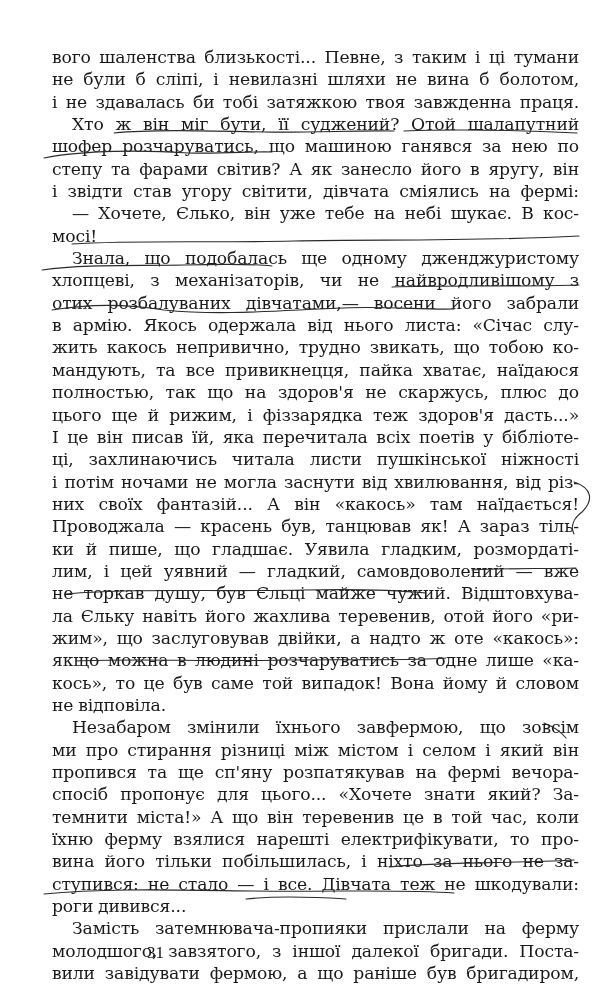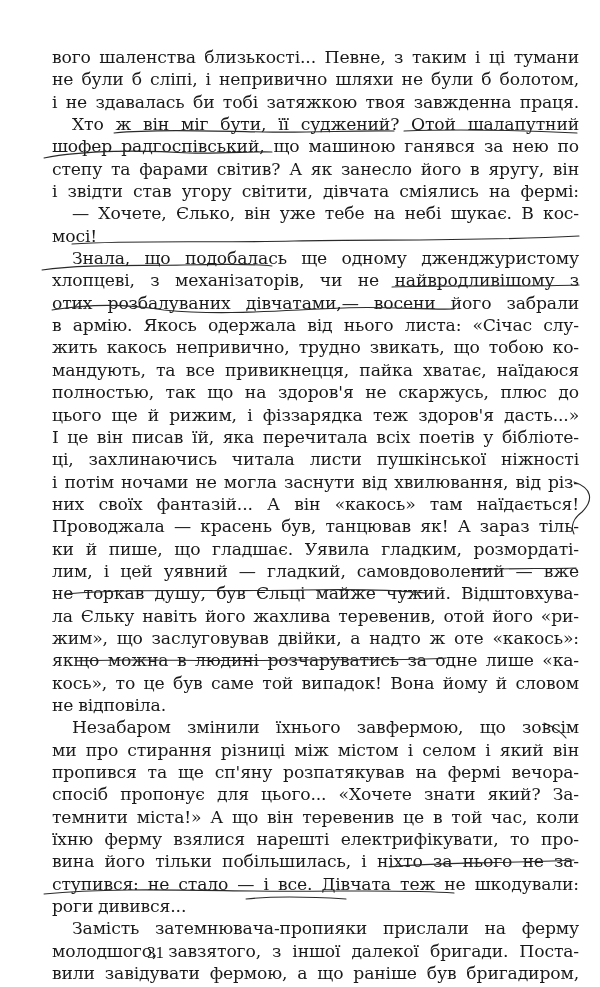--- a/index.html
+++ b/index.html
@@ -62,25 +62,25 @@
     }
   </style>
 </head>
 <body>
 
 <div class="page">
 
   <div class="text-block">
 
     <div class="line">вого шаленства близькості... Певне, з таким і ці тумани</div>
-    <div class="line">не були б сліпі, і непривично шляхи не були б болотом,</div>
+    <div class="line">не були б сліпі, і невилазні шляхи не вина б болотом,</div>
     <div class="line">і не здавалась би тобі затяжкою твоя завжденна праця.</div>
 
     <div class="line indent">Хто ж він міг бути, її суджений? Отой шалапутний</div>
-    <div class="line">шофер радгоспівський, що машиною ганявся за нею по</div>
+    <div class="line">шофер розчаруватись, що машиною ганявся за нею по</div>
     <div class="line">степу та фарами світив? А як занесло його в яругу, він</div>
     <div class="line">і звідти став угору світити, дівчата сміялись на фермі:</div>
 
     <div class="line indent">— Хочете, Єлько, він уже тебе на небі шукає. В кос-</div>
     <div class="line last">мосі!</div>
 
     <div class="line indent">Знала, що подобалась ще одному дженджуристому</div>
     <div class="line">хлопцеві, з механізаторів, чи не найвродливішому з</div>
     <div class="line">отих розбалуваних дівчатами,— восени його забрали</div>
     <div class="line">в армію. Якось одержала від нього листа: «Січас слу-</div>

